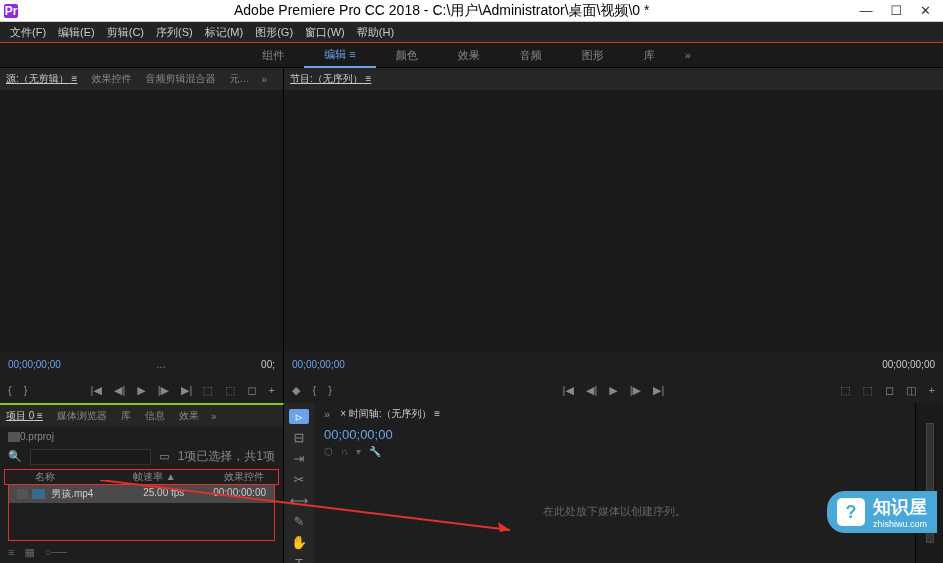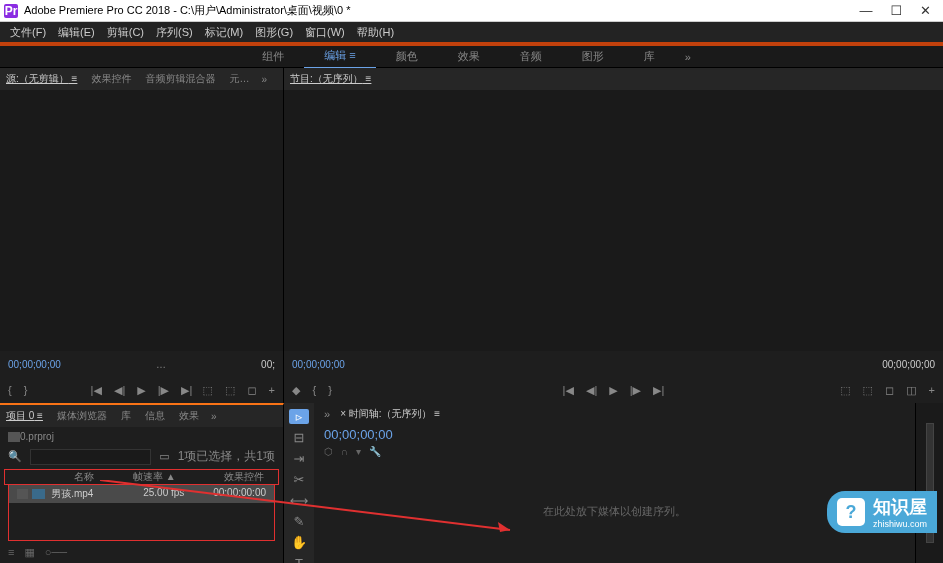--- a/index.html
+++ b/index.html
@@ -1,27 +1,27 @@
 <!DOCTYPE html>
 <html><head>
   <meta charset="utf-8">
   <style>
     * { margin: 0; padding: 0; box-sizing: border-box; font-family: "Microsoft YaHei", Arial, sans-serif; }
     body { width: 943px; height: 563px; background: #232323; color: #ccc; font-size: 11px; overflow: hidden; position: relative; }
     
     .titlebar { height: 22px; background: #fff; display: flex; align-items: center; padding: 0 4px; color: #000; border-bottom: 1px solid #ccc; }
     .titlebar-icon { width: 14px; height: 14px; background: #8a2be2; border-radius: 2px; margin-right: 6px; display: flex; align-items: center; justify-content: center; color: #fff; font-weight: bold; font-size: 12px; }
-    .titlebar-title { flex: 1; font-size: 11px; }
+    .titlebar-title { flex: 1; font-size: 14px; text-align: center; }
     .titlebar-controls { display: flex; gap: 18px; padding-right: 8px; }
     .titlebar-btn { cursor: pointer; font-size: 13px; color: #333; }
     
     .menubar { height: 20px; background: #232323; display: flex; align-items: flex-end; padding: 0 6px; gap: 4px; }
     .menu-item { padding: 2px 4px; color: #ccc; font-size: 11px; cursor: pointer; }
     
-    .workspace-tabs { height: 26px; background: #1a1a1a; display: flex; align-items: center; justify-content: center; gap: 0; border-top: 4px solid #c2410c; border-bottom: 1px solid #000; }
+    .workspace-tabs { height: 26px; background: #1a1a1a; display: flex; align-items: center; justify-content: center; gap: 0; border-top: 1px solid #c2410c; border-bottom: 1px solid #000; }
     .ws-tab { padding: 4px 20px; color: #888; font-size: 11px; cursor: pointer; }
     .ws-tab.active { color: #6ba3e8; border-bottom: 2px solid #6ba3e8; }
     .ws-more { color: #888; padding: 0 10px; cursor: pointer; }
     
     .main-area { display: flex; height: 335px; }
     .source-panel { width: 284px; background: #1e1e1e; display: flex; flex-direction: column; border-right: 1px solid #000; }
     .program-panel { flex: 1; background: #1e1e1e; display: flex; flex-direction: column; }
     
     .panel-tabs { height: 22px; display: flex; align-items: center; padding: 0 4px; background: #262626; gap: 10px; font-size: 10px; }
     .panel-tab { color: #888; cursor: pointer; padding: 3px 2px; }
@@ -32,34 +32,34 @@
     .viewer-controls { height: 26px; display: flex; align-items: center; justify-content: space-between; padding: 0 8px; font-size: 10px; color: #6ba3e8; }
     .viewer-tc { color: #6ba3e8; }
     .viewer-tc.right { color: #ccc; }
     .viewer-center { display: flex; gap: 4px; color: #888; align-items: center; }
     .viewer-transport { height: 26px; display: flex; align-items: center; justify-content: center; gap: 12px; padding: 0 8px; position: relative; }
     .transport-btn { color: #888; cursor: pointer; font-size: 11px; }
     .transport-right { position: absolute; right: 8px; display: flex; gap: 12px; }
     .transport-left { position: absolute; left: 8px; display: flex; gap: 12px; }
     
     .bottom-area { display: flex; height: 160px; }
-    .project-panel { width: 284px; background: #1e1e1e; border-right: 1px solid #000; border-top: 2px solid #f97316; display: flex; flex-direction: column; }
+    .project-panel { width: 284px; background: #1e1e1e; border-right: 1px solid #000; border-top: 2px solid #84cc16; display: flex; flex-direction: column; }
     .tools-panel { width: 30px; background: #262626; display: flex; flex-direction: column; align-items: center; padding-top: 6px; gap: 6px; }
     .timeline-panel { flex: 1; background: #1e1e1e; display: flex; flex-direction: column; }
     .audio-panel { width: 28px; background: #1a1a1a; border-left: 1px solid #000; padding-top: 20px; }
     .audio-meter { width: 8px; height: 120px; margin-left: 10px; background: #333; border: 1px solid #444; }
     
     .project-name { padding: 4px 8px; font-size: 10px; color: #888; display: flex; align-items: center; }
     .proj-icon { width: 12px; height: 10px; background: #555; }
     .search-row { display: flex; align-items: center; padding: 2px 8px; gap: 8px; }
     .search-box { flex: 1; background: #1a1a1a; border: 1px solid #333; height: 16px; padding: 0 4px; color: #888; font-size: 10px; }
     .search-info { color: #888; font-size: 12px; white-space: nowrap; }
     
     .project-headers { display: flex; padding: 0 8px; font-size: 10px; color: #888; height: 16px; align-items: center; border: 1px solid #e03030; margin: 2px 4px 0 4px; }
-    .col-name { width: 120px; padding-left: 22px; text-align: center; }
+    .col-name { width: 120px; padding-left: 22px; }
     .col-rate { width: 70px; }
     .col-start { flex: 1; text-align: right; padding-right: 6px; }
     
     .project-list { flex: 1; border: 1px solid #e03030; border-top: none; margin: 0 8px; }
     .project-item { display: flex; align-items: center; padding: 2px 8px; font-size: 10px; background: #4a4a4a; height: 18px; }
     .item-chk { width: 12px; height: 10px; background: #555; margin-right: 4px; }
     .item-icon { width: 14px; height: 10px; background: #3a6a8a; margin-right: 6px; }
     .item-cols { display: flex; flex: 1; }
     
     .project-bottom { height: 22px; display: flex; align-items: center; padding: 0 8px; gap: 10px; color: #666; }

